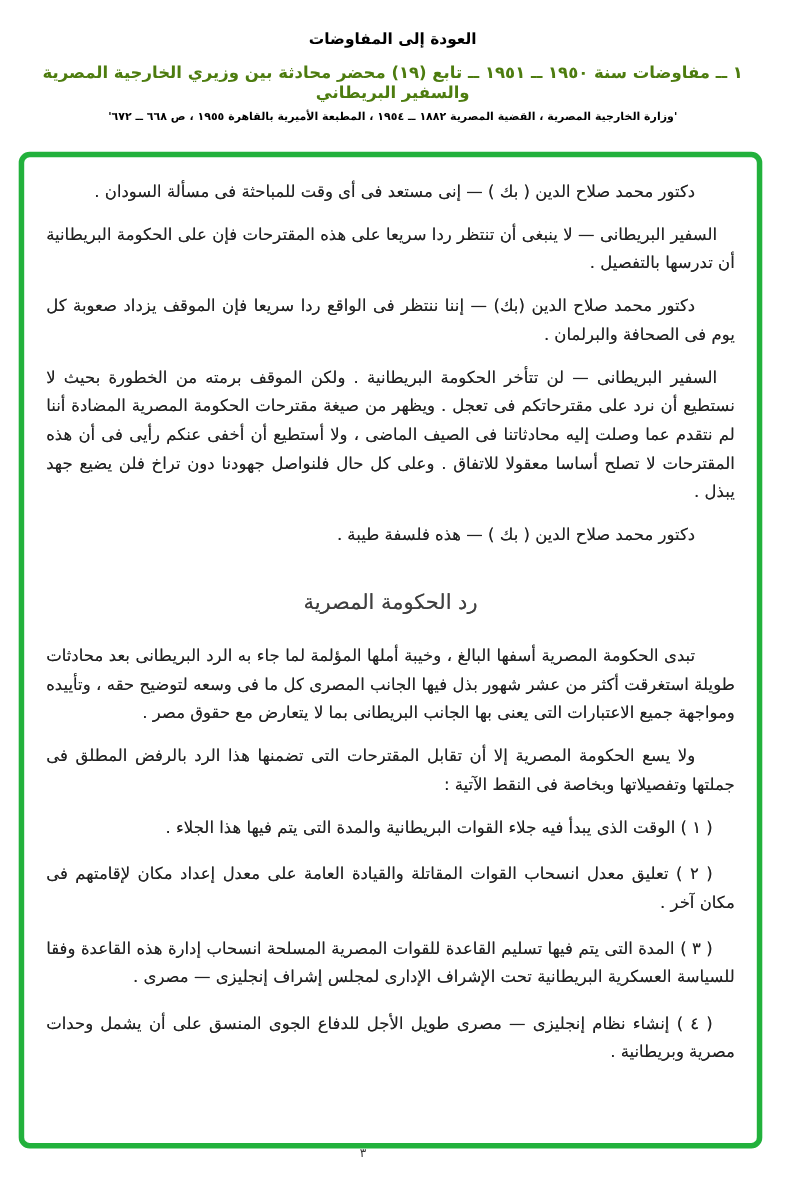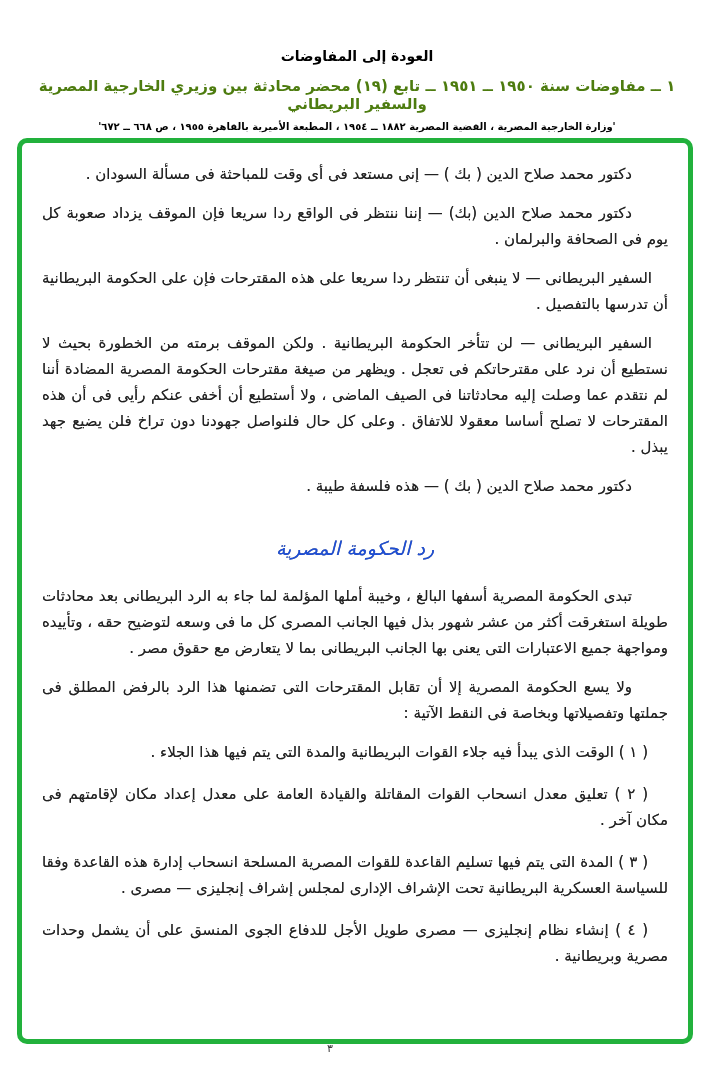--- a/index.html
+++ b/index.html
@@ -13,21 +13,21 @@
     position: relative;
     overflow: hidden;
     font-family: "DejaVu Sans", sans-serif;
     color: #1b1b1b;
   }
 
   
   .doc-header {
     direction: rtl;
     text-align: center;
-    padding-top: 48px;
+    padding-top: 28px;
   }
   .doc-title {
     font-size: 14px;
     font-weight: bold;
     color: #000;
   }
   .doc-subtitle {
     font-size: 15px;
     font-weight: bold;
     margin-top: 13px;
@@ -68,22 +68,21 @@
     text-indent: 36px;
   }
   .para.short-indent {
     text-indent: 16px;
   }
   .section-heading {
     font-size: 19px;
     font-weight: normal;
     text-align: center;
     margin: 36px 0 22px 0;
-    color: #1d4ed8;
-    font-style: italic;
+    color: #404040;
   }
   .point {
     margin: 0 0 16px 0;
     text-indent: 20px;
   }
   .point .point-num {
     white-space: nowrap;
   }
 
   
@@ -106,23 +105,23 @@
     <div class="doc-title">العودة إلى المفاوضات</div>
     <div class="doc-subtitle">١ ــ مفاوضات سنة ١٩٥٠ ــ ١٩٥١ ــ تابع (١٩) محضر محادثة بين وزيري الخارجية المصرية والسفير البريطاني</div>
     <div class="doc-source">'وزارة الخارجية المصرية ، القضية المصرية ١٨٨٢ ــ ١٩٥٤ ، المطبعة الأميرية بالقاهرة ١٩٥٥ ، ص ٦٦٨ ــ ٦٧٢'</div>
   </header>
 
   <div class="frame" style="border-color: rgb(34, 177, 60);">
     <div class="content">
 
       <p class="para">دكتور محمد صلاح الدين ( بك ) — إنى مستعد فى أى وقت للمباحثة فى مسألة السودان .</p>
 
+      <p class="para short-indent">السفير البريطانى — لا ينبغى أن تنتظر ردا سريعا على هذه المقترحات فإن على الحكومة البريطانية أن تدرسها بالتفصيل .</p>
+
       <p class="para">دكتور محمد صلاح الدين (بك) — إننا ننتظر فى الواقع ردا سريعا فإن الموقف يزداد صعوبة كل يوم فى الصحافة والبرلمان .</p>
-
-      <p class="para short-indent">السفير البريطانى — لا ينبغى أن تنتظر ردا سريعا على هذه المقترحات فإن على الحكومة البريطانية أن تدرسها بالتفصيل .</p>
 
       <p class="para short-indent">السفير البريطانى — لن تتأخر الحكومة البريطانية . ولكن الموقف برمته من الخطورة بحيث لا نستطيع أن نرد على مقترحاتكم فى تعجل . ويظهر من صيغة مقترحات الحكومة المصرية المضادة أننا لم نتقدم عما وصلت إليه محادثاتنا فى الصيف الماضى ، ولا أستطيع أن أخفى عنكم رأيى فى أن هذه المقترحات لا تصلح أساسا معقولا للاتفاق . وعلى كل حال فلنواصل جهودنا دون تراخ فلن يضيع جهد يبذل .</p>
 
       <p class="para">دكتور محمد صلاح الدين ( بك ) — هذه فلسفة طيبة .</p>
 
       <h2 class="section-heading">رد الحكومة المصرية</h2>
 
       <p class="para">تبدى الحكومة المصرية أسفها البالغ ، وخيبة أملها المؤلمة لما جاء به الرد البريطانى بعد محادثات طويلة استغرقت أكثر من عشر شهور بذل فيها الجانب المصرى كل ما فى وسعه لتوضيح حقه ، وتأييده ومواجهة جميع الاعتبارات التى يعنى بها الجانب البريطانى بما لا يتعارض مع حقوق مصر .</p>
 
       <p class="para">ولا يسع الحكومة المصرية إلا أن تقابل المقترحات التى تضمنها هذا الرد بالرفض المطلق فى جملتها وتفصيلاتها وبخاصة فى النقط الآتية :</p>

